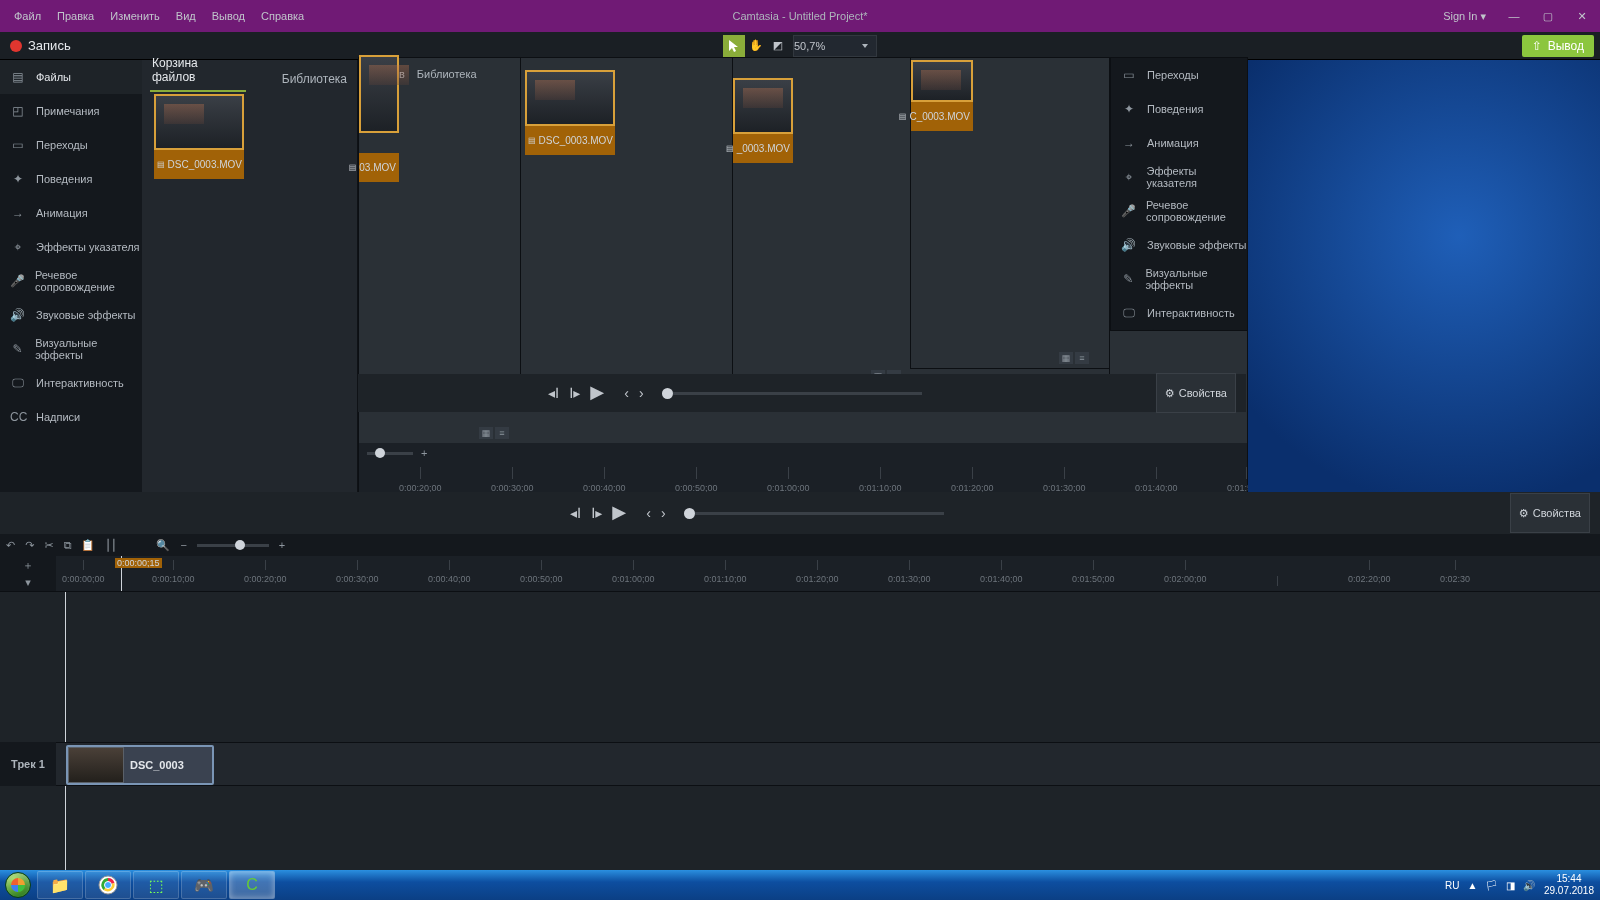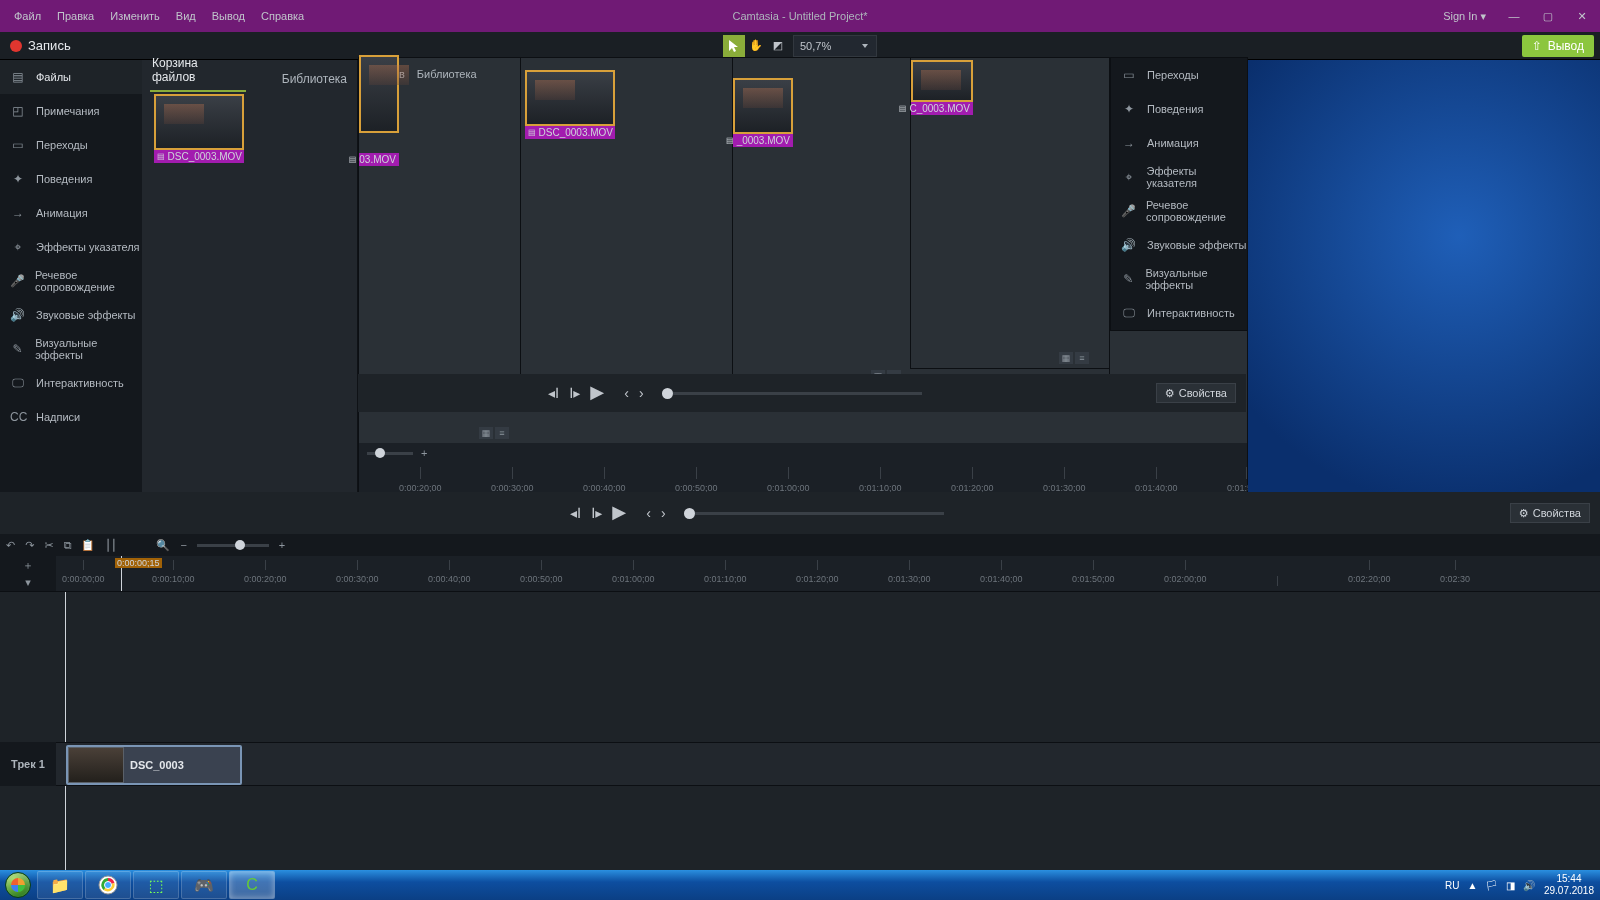--- a/index.html
+++ b/index.html
@@ -14,41 +14,41 @@
 .win-btn { width: 24px; height: 16px; display: flex; align-items: center; justify-content: center; color: #c0c5cb; cursor: pointer; font-size: 11px; }
 
 
 .toolbar { height: 28px; background: #1a1f24; display: flex; align-items: center; border-bottom: 1px solid #000; }
 .record-btn { display: flex; align-items: center; gap: 6px; padding: 0 10px; cursor: pointer; }
 .record-dot { width: 12px; height: 12px; border-radius: 50%; background: #e0362f; }
 .record-label { font-size: 13px; color: #e5e8ec; }
 .center-tools { position: absolute; left: 50%; transform: translateX(-50%); display: flex; align-items: center; gap: 0; }
 .tool-btn { width: 22px; height: 22px; display: flex; align-items: center; justify-content: center; color: #c0c5cb; cursor: pointer; }
 .tool-btn.active { background: #8aad3a; color: #fff; }
-.zoom-box { display: flex; align-items: center; height: 22px; background: #222830; border: 1px solid #32383f; padding: 0 8px 0 6px; font-size: 11px; color: #c0c5cb; width: 84px; justify-content: space-between; margin-left: 4px; }
+.zoom-box { display: flex; align-items: center; height: 22px; background: #222830; border: 1px solid #32383f; padding: 0 8px 0 0; font-size: 11px; color: #c0c5cb; width: 84px; justify-content: space-between; margin-left: 4px; }
 .caret { width: 0; height: 0; border-left: 3px solid transparent; border-right: 3px solid transparent; border-top: 4px solid #aeb5bc; }
 .export-btn { margin-left: auto; margin-right: 6px; height: 22px; background: #8CC63E; color: #fff; display: flex; align-items: center; padding: 0 10px; gap: 6px; font-size: 12px; border-radius: 2px; cursor: pointer; }
 .up-icon::before { content: "⇧"; font-size: 12px; }
 
 
 .upper { position: relative; height: 480px; }
 .sidebar { position: absolute; left: 0; top: 0; width: 142px; height: 100%; background: #14181d; }
 .sidebar-item { height: 34px; display: flex; align-items: center; gap: 10px; padding-left: 10px; color: #b4bac1; font-size: 11px; cursor: pointer; }
 .sidebar-item.active { color: #e5e8ec; background: #1e2328; }
 .sidebar-item .ic { width: 16px; text-align: center; color: #8e969e; font-size: 12px; }
 .add-btn { position: absolute; bottom: 6px; left: 8px; color: #9ea5ac; font-size: 16px; cursor: pointer; }
 
 .bin-area { position: absolute; left: 142px; top: 0; width: 216px; height: 100%; background: #22272d; border-right: 1px solid #0f1216; }
 .bin-tabs { height: 32px; display: flex; align-items: flex-end; padding: 0 8px; gap: 34px; }
 .bin-tab { font-size: 12px; color: #aeb5bc; padding: 6px 2px; cursor: pointer; }
 .bin-tab.active { color: #e5e8ec; border-bottom: 2px solid #8aad3a; }
 .thumb { position: absolute; width: 90px; }
 .thumb-img { width: 90px; height: 56px; background: linear-gradient(#3a3f46, #1d2126); border: 2px solid #d8a03a; position: relative; }
 .thumb-img::after { content: ""; position: absolute; top: 8px; left: 8px; width: 40px; height: 20px; background: linear-gradient(#c87850, #5a4038); opacity: .35; }
-.thumb-label { background: #a21caf; color: #cfd4da; font-size: 10px; padding: 1px 3px; display: flex; align-items: center; gap: 3px; }
+.thumb-label { background: #a16207; color: #cfd4da; font-size: 10px; padding: 9px 3px; display: flex; align-items: center; gap: 3px; }
 .thumb-label::before { content: "▤"; font-size: 8px; }
 
 
 .cascade-frame { position: absolute; background: #2a3036; border: 1px solid #0c0f13; }
 .cascade-frame .mini-tabs { height: 22px; display: flex; align-items: flex-end; padding: 0 6px; gap: 12px; font-size: 11px; color: #aeb5bc; }
 
 .viewmode { position: absolute; bottom: 4px; display: flex; gap: 2px; }
 .viewmode span { width: 14px; height: 12px; background: #343b43; color: #8e969e; font-size: 9px; display: flex; align-items: center; justify-content: center; cursor: pointer; }
 
 
@@ -58,21 +58,21 @@
 
 .preview-canvas { position: absolute; left: 1248px; top: 0; width: 352px; height: 440px; background: radial-gradient(circle at 60% 40%, #1f5fb8, #0a2f6d 80%); }
 
 
 .playback-bar { position: absolute; left: 358px; right: 0; bottom: 0; height: 38px; display: flex; align-items: center; gap: 8px; padding: 0 10px; background: #1e2328; }
 .play-controls { display: flex; align-items: center; gap: 10px; margin-left: 180px; }
 .pc-btn { color: #c0c5cb; cursor: pointer; font-size: 14px; }
 .pc-play { width: 24px; height: 24px; font-size: 18px; }
 .pc-slider { width: 260px; height: 3px; background: #3a4047; position: relative; margin-left: 8px; }
 .pc-slider .thumb-dot { position: absolute; top: -4px; left: 0; width: 11px; height: 11px; border-radius: 50%; background: #cfd4da; }
-.props-btn { margin-left: auto; display: flex; align-items: center; gap: 4px; background: #2a3036; border: 1px solid #3a4047; height: 20px; padding: 0 8px; font-size: 11px; color: #cfd4da; cursor: pointer; }
+.props-btn { margin-left: auto; display: flex; align-items: center; gap: 4px; background: #2a3036; border: 1px solid #3a4047; height: 40px; padding: 0 8px; font-size: 11px; color: #cfd4da; cursor: pointer; }
 .gear::before { content: "⚙"; font-size: 11px; }
 
 
 .playback-bar2 { position: absolute; left: 0; right: 0; top: 492px; height: 42px; display: flex; align-items: center; gap: 10px; padding: 0 10px; background: #1e2328; }
 .playback-bar2 .play-controls { margin-left: 560px; }
 
 
 .tl-toolbar { position: absolute; left: 0; right: 0; top: 534px; height: 22px; background: #14181d; display: flex; align-items: center; gap: 10px; padding: 0 6px; }
 .tl-tool { color: #8e969e; font-size: 11px; cursor: pointer; }
 .tl-slider { width: 72px; height: 3px; background: #3a4047; position: relative; }
@@ -94,21 +94,21 @@
 .mini-zoom-row .s { width: 46px; height: 3px; background: #3a4047; position: relative; }
 .mini-zoom-row .s::after { content: ""; position: absolute; top: -4px; left: 8px; width: 10px; height: 10px; border-radius: 50%; background: #cfd4da; }
 .mini-rule { position: relative; height: 36px; }
 .mini-tick { position: absolute; top: 20px; font-size: 9px; color: #6d747c; }
 .mini-tick::before { content: ""; position: absolute; top: -16px; left: 50%; width: 1px; height: 12px; background: #3a4047; }
 
 .track-area { position: relative; height: calc(100% - 36px); }
 .track-row { position: absolute; left: 0; right: 0; top: 150px; height: 44px; display: flex; font-weight: bold; }
 .track-label { width: 56px; display: flex; align-items: center; justify-content: center; font-size: 11px; color: #aeb5bc; background: #14181d; }
 .track-body { flex: 1; background: #22272d; position: relative; border-top: 1px solid #0c0f13; border-bottom: 1px solid #0c0f13; }
-.clip { position: absolute; top: 2px; left: 10px; width: 176px; height: 40px; background: #3a4250; border: 2px solid #7a95b5; border-radius: 2px; display: flex; align-items: center; }
+.clip { position: absolute; top: 2px; left: 10px; width: 148px; height: 40px; background: #3a4250; border: 2px solid #7a95b5; border-radius: 2px; display: flex; align-items: center; }
 .clip-thumb { width: 56px; height: 36px; background: linear-gradient(#4a4038,#23201c); border: 1px solid #5a6068; }
 .clip-label { font-size: 11px; color: #e5e8ec; margin-left: 6px; }
 
 
 .taskbar { position: absolute; left: 0; right: 0; bottom: 0; height: 30px; background: linear-gradient(#2a8fe0, #0d4ea0 40%, #0b3f84); display: flex; align-items: center; }
 .start-orb { width: 36px; height: 30px; display: flex; align-items: center; justify-content: center; }
 .start-orb .orb { width: 26px; height: 26px; border-radius: 50%; background: radial-gradient(circle at 35% 30%, #a8e05a, #2f7f1f 70%); border: 1px solid #0b3f14; box-shadow: inset 0 3px 6px rgba(255,255,255,.4); position: relative;}
 .orb::after{ content:""; position:absolute; inset:5px; border-radius:50%; background: conic-gradient(#f0a030 0 90deg,#3fbf3f 0 180deg,#3f7ff0 0 270deg,#f06030 0);}
 .tb-app { width: 46px; height: 28px; margin: 0 1px; background: rgba(255,255,255,.08); border: 1px solid rgba(255,255,255,.18); border-radius: 2px; display: flex; align-items: center; justify-content: center; font-size: 16px; }
 .tb-app.active { background: rgba(255,255,255,.22); box-shadow: inset 0 0 6px rgba(255,255,255,.4); }

